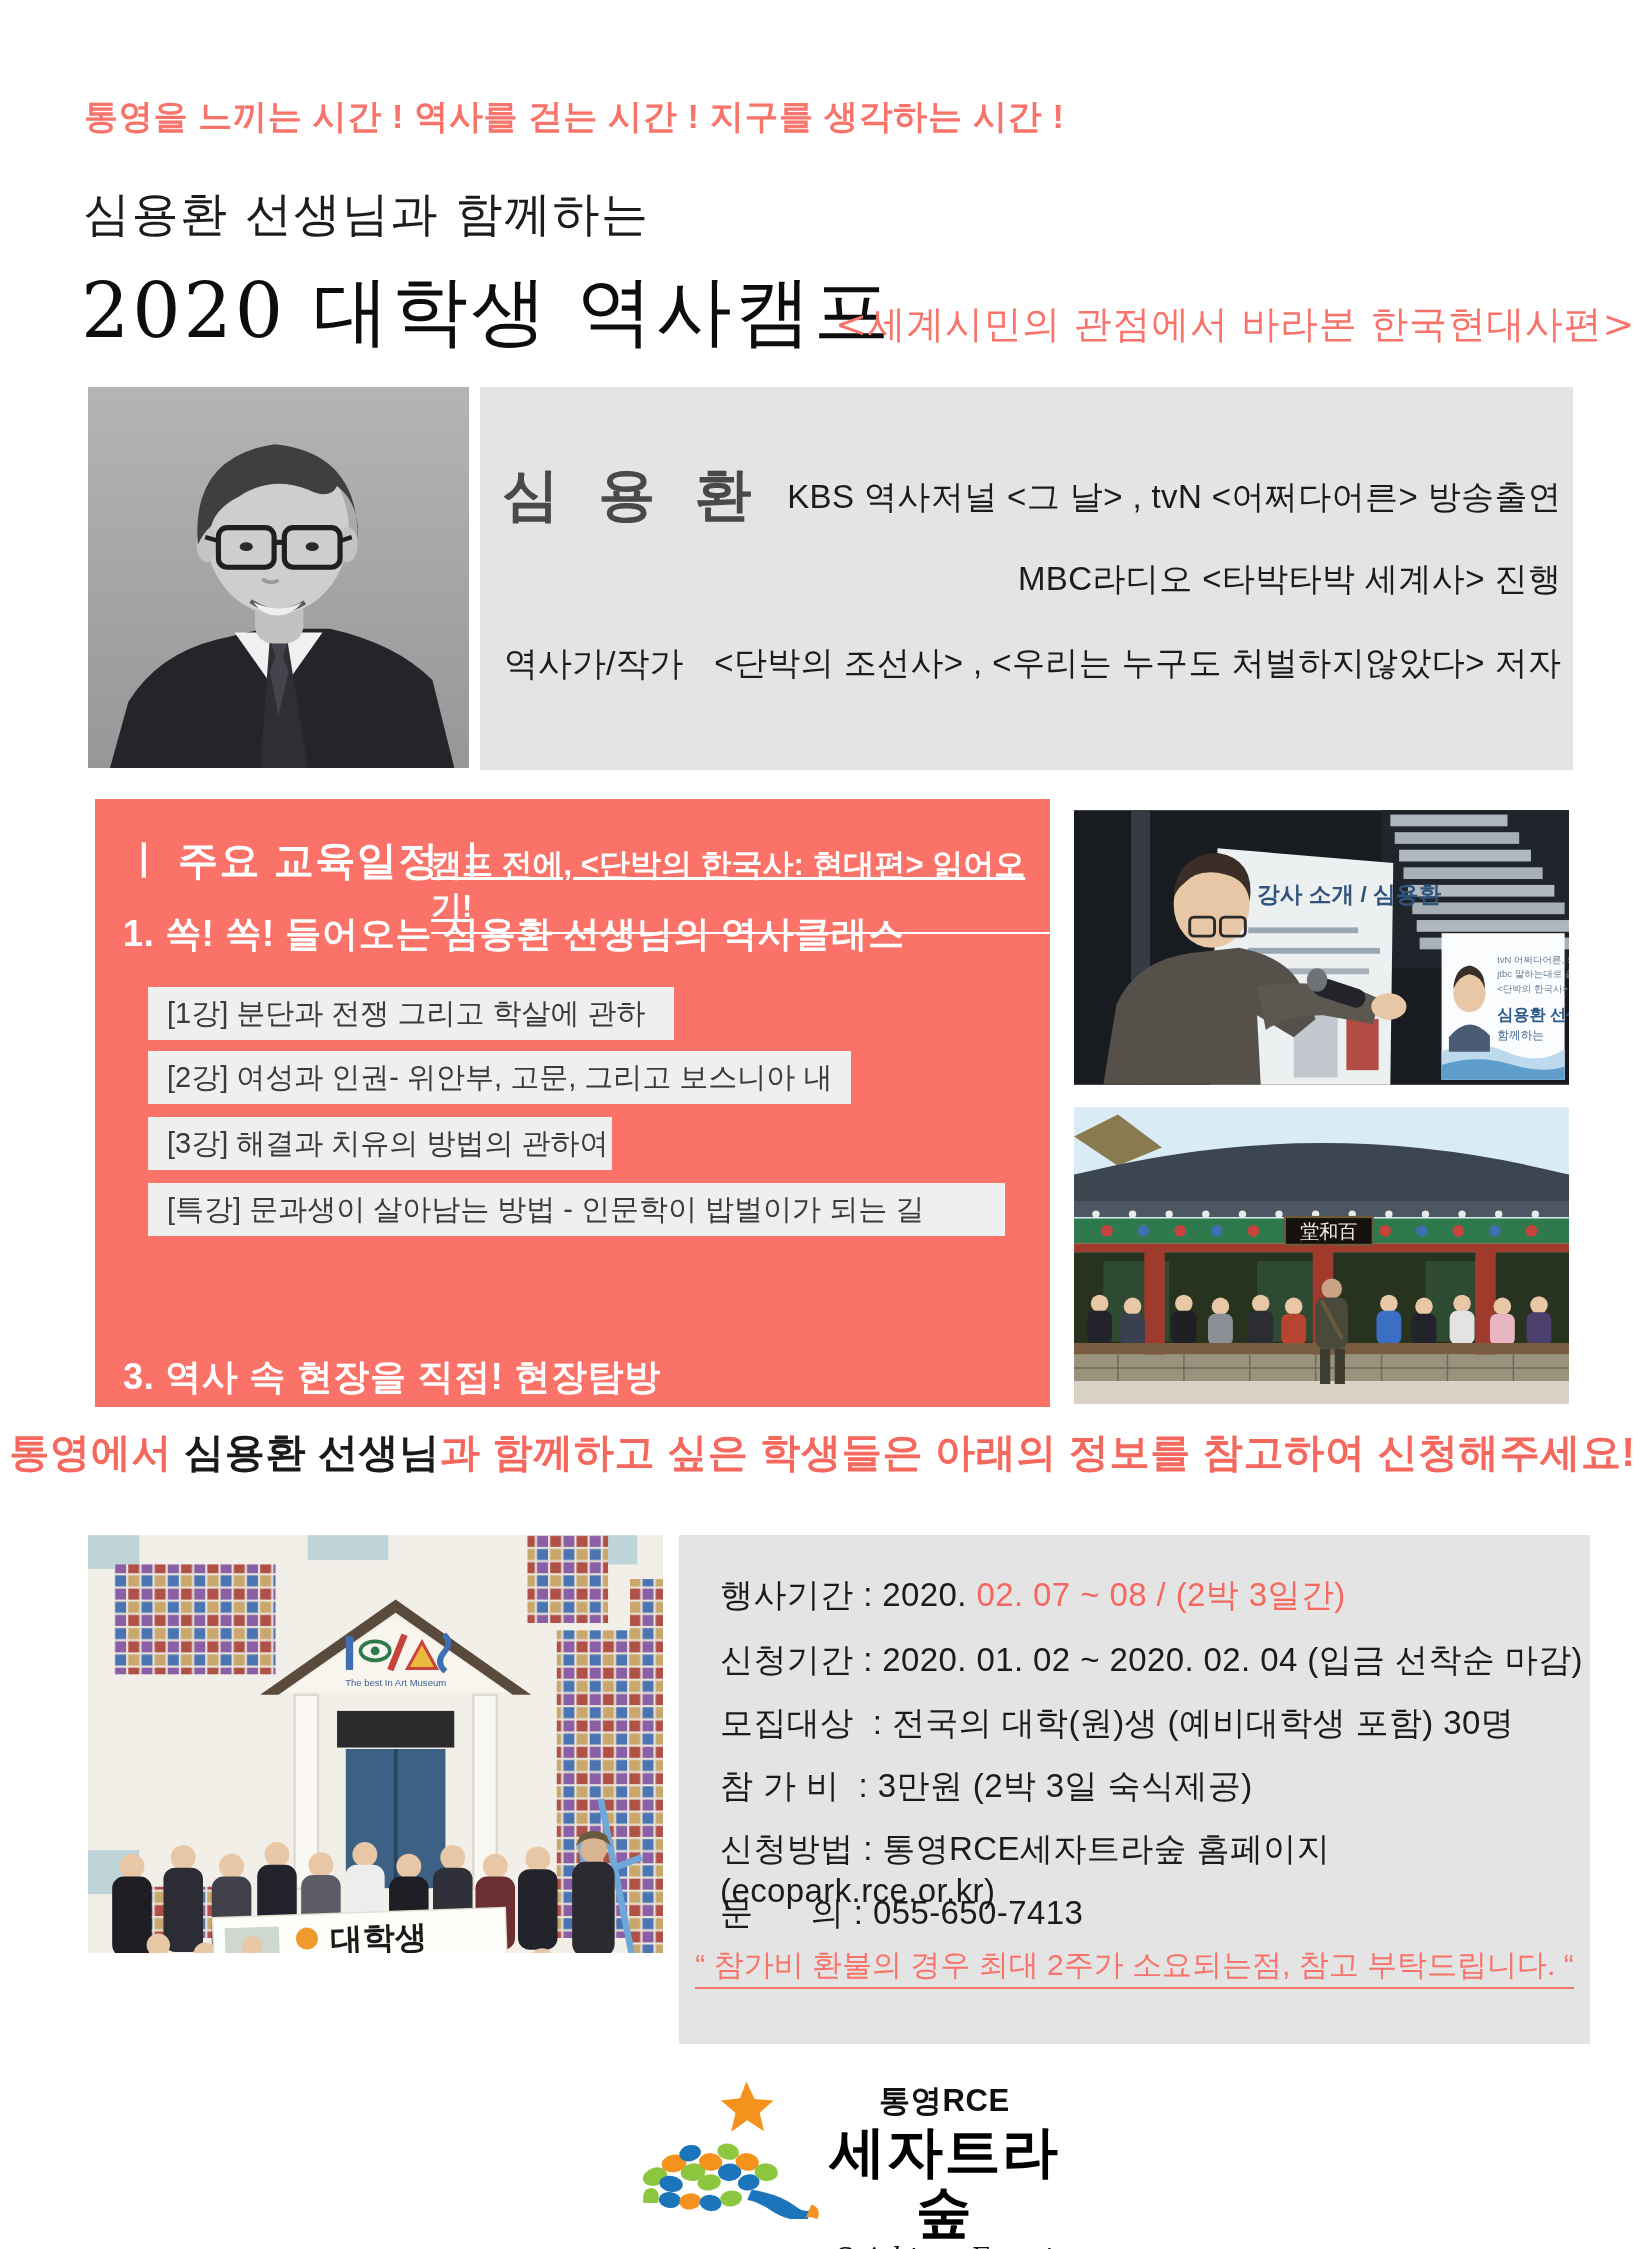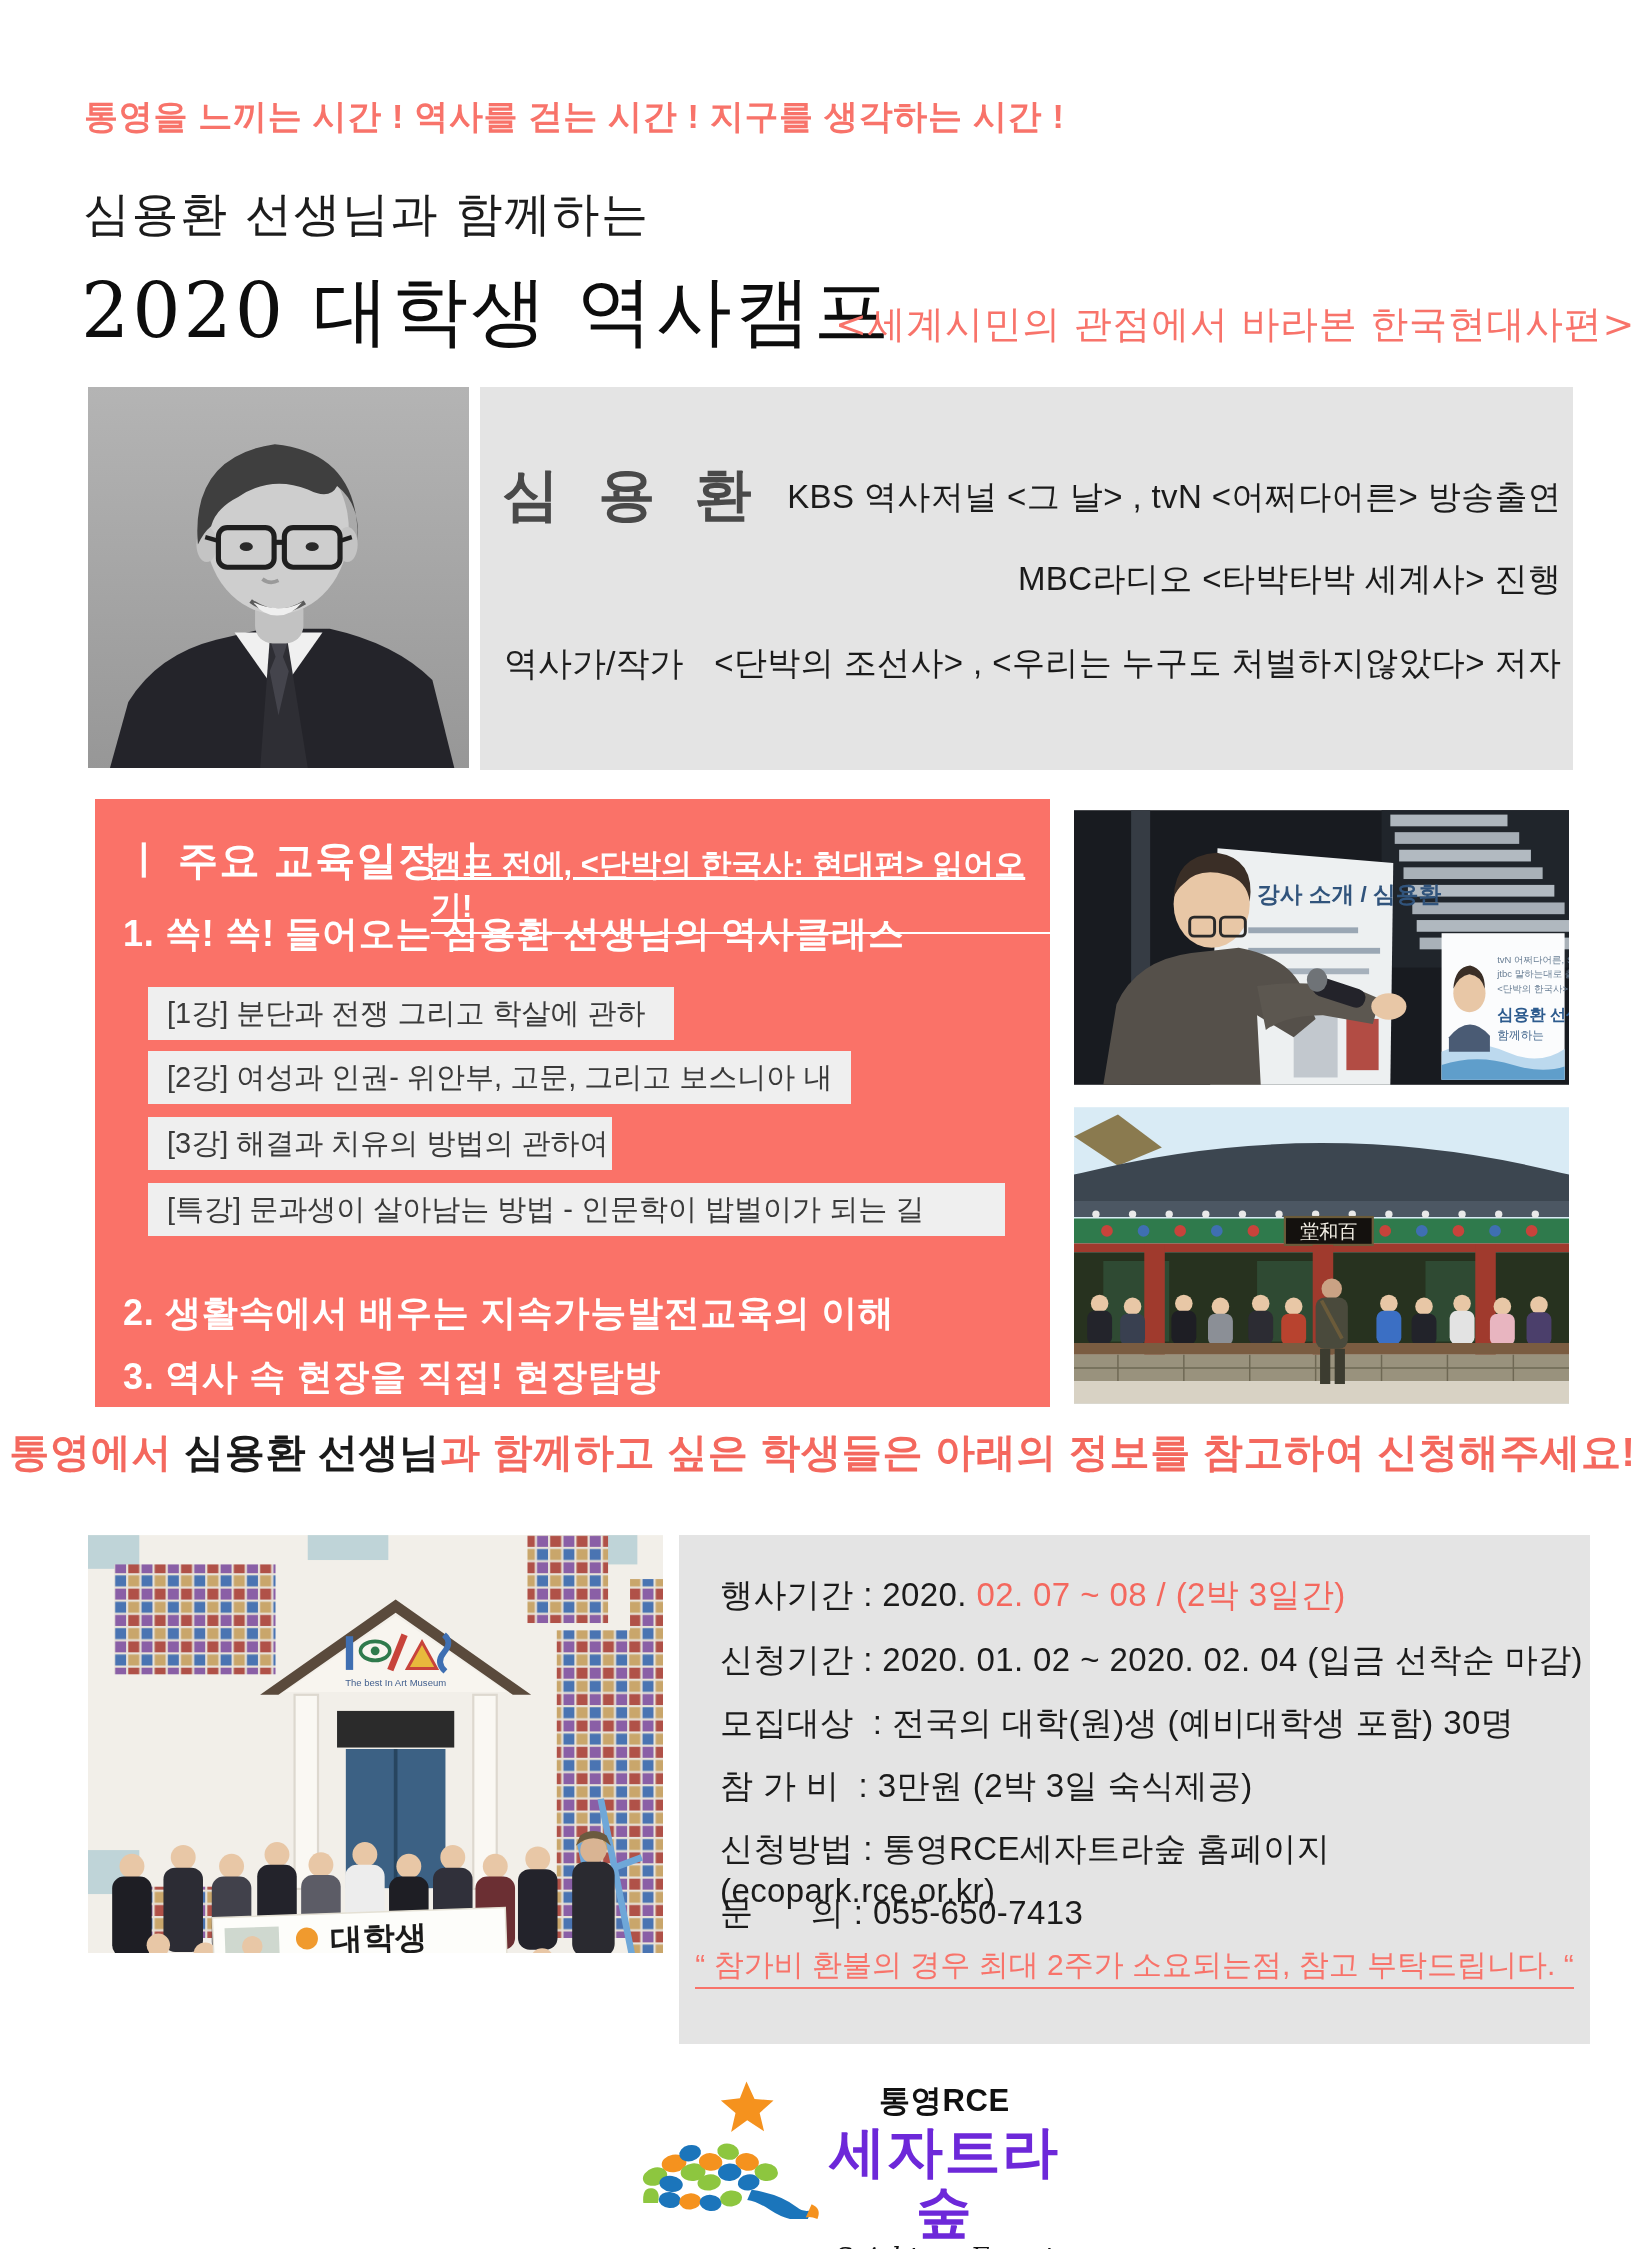--- a/index.html
+++ b/index.html
@@ -49,21 +49,21 @@
   .r0 { top:38px; } .r1 { top:103px; } .r2 { top:166px; } .r3 { top:229px; } .r4 { top:292px; } .r5 { top:356px; }
   .info-red { color:#f4685e; }
   .info-note { left:0; top:410px; width:911px; text-align:center; font-size:30px; font-weight:500; color:#f8736a; }
   .info-note span { border-bottom:2.2px solid #f8736a; padding-bottom:5.9px; }
 
   
   .logo-block { left:627px; top:2080px; width:440px; height:139px; }
   .logo-mark { position:absolute; left:0; top:0; }
   .logo-texts { position:absolute; left:196px; top:0; width:243px; text-align:center; }
   .logo-org { font-size:31px; font-weight:800; color:#111111; letter-spacing:0.7px; }
-  .logo-name { font-size:56px; font-weight:800; color:#6d28d9; letter-spacing:1.5px; line-height:60px; }
+  .logo-name { font-size:56px; font-weight:800; color:#000000; letter-spacing:1.5px; line-height:60px; }
   .logo-eng { font-family:"DejaVu Serif","Liberation Serif",serif; font-style:italic; font-size:26px; color:#111111; }
 </style>
 </head>
 <body>
 
 <div class="page">
 
   <div class="abs slogan">통영을 느끼는 시간 ! 역사를 걷는 시간 ! 지구를 생각하는 시간 !</div>
   <div class="abs pre-title serif">심용환 선생님과 함께하는</div>
   <div class="abs big-title serif">2020 대학생 역사캠프</div>
@@ -116,21 +116,20 @@
   </div>
 
   <div class="abs red-box">
     <div class="abs sch-header">ㅣ 주요 교육일정 ㅣ</div>
     <div class="abs sch-note">캠프 전에, &lt;단박의 한국사: 현대편&gt; 읽어오기!</div>
     <div class="abs sch-item i1">1. 쏙! 쏙! 들어오는 심용환 선생님의 역사클래스</div>
     <div class="abs lect b1">[1강] 분단과 전쟁 그리고 학살에 관하여</div>
     <div class="abs lect b2">[2강] 여성과 인권- 위안부, 고문, 그리고 보스니아 내전</div>
     <div class="abs lect b3">[3강] 해결과 치유의 방법의 관하여</div>
     <div class="abs lect b4">[특강] 문과생이 살아남는 방법 - 인문학이 밥벌이가 되는 길</div>
-    <div class="abs sch-item i2">2. 생활속에서 배우는 지속가능발전교육의 이해</div>
     <div class="abs sch-item i3">3. 역사 속 현장을 직접! 현장탐방</div>
   </div>
 
   <div class="abs photo photoA">
     <svg width="495" height="275" viewBox="0 0 676 375">
       <rect width="676" height="375" fill="#181b20"></rect>
       <rect x="78" y="0" width="26" height="375" fill="#363c44"></rect>
 
       <g>
         <rect x="420" y="0" width="256" height="215" fill="#20252b"></rect>

